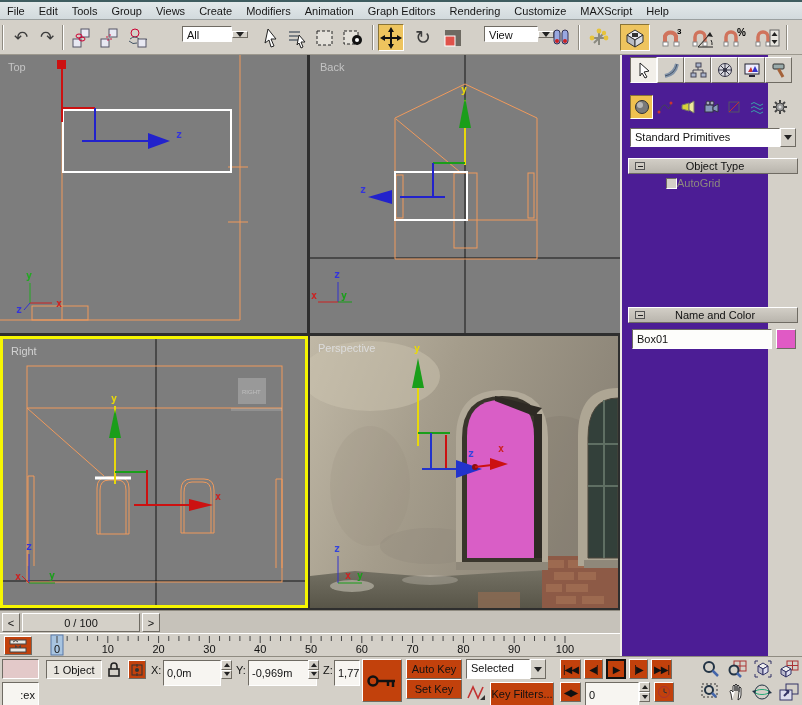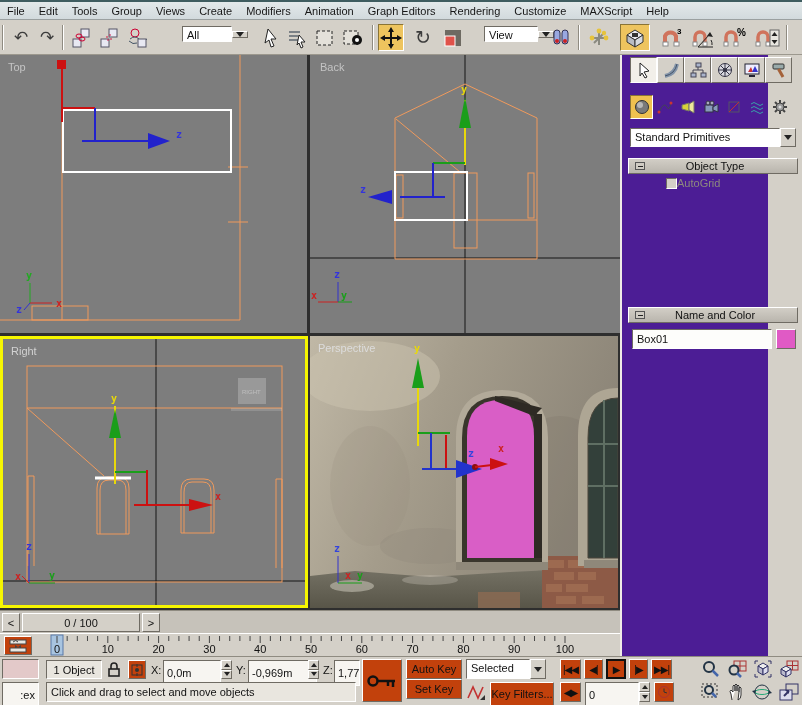--- a/index.html
+++ b/index.html
@@ -712,23 +712,20 @@
         <span>1,773m</span>
       </div>
     <div class="sb sb-btn" style="left:362px; top:2px; width:40px; height:43px">
       <svg width="32" height="18">
           <circle cx="7" cy="9" r="4.5" fill="none" stroke="#111" stroke-width="2.5"></circle>
           <line x1="11" y1="9" x2="29" y2="9" stroke="#111" stroke-width="2.5"></line>
           <line x1="22" y1="9" x2="22" y2="14" stroke="#111" stroke-width="2.5"></line>
           <line x1="27" y1="9" x2="27" y2="15" stroke="#111" stroke-width="2.5"></line>
         </svg>
     </div>
-    <div class="sb sb-sunk" style="left:46px; top:25px; width:310px; height:20px">
-        <span>Click and drag to select and move objects</span>
-      </div>
 
     <div class="sb sb-btn" style="left:406px; top:2px; width:56px; height:20px">
         <span>Auto Key</span>
       </div>
     <div class="sb sb-btn" style="left:406px; top:22px; width:56px; height:20px">
         <span>Set Key</span>
       </div>
     <div class="sb combo" style="left:466px; top:2px; width:80px; height:20px">
       <div class="cfield">Selected</div>
       <div class="cbtn">

